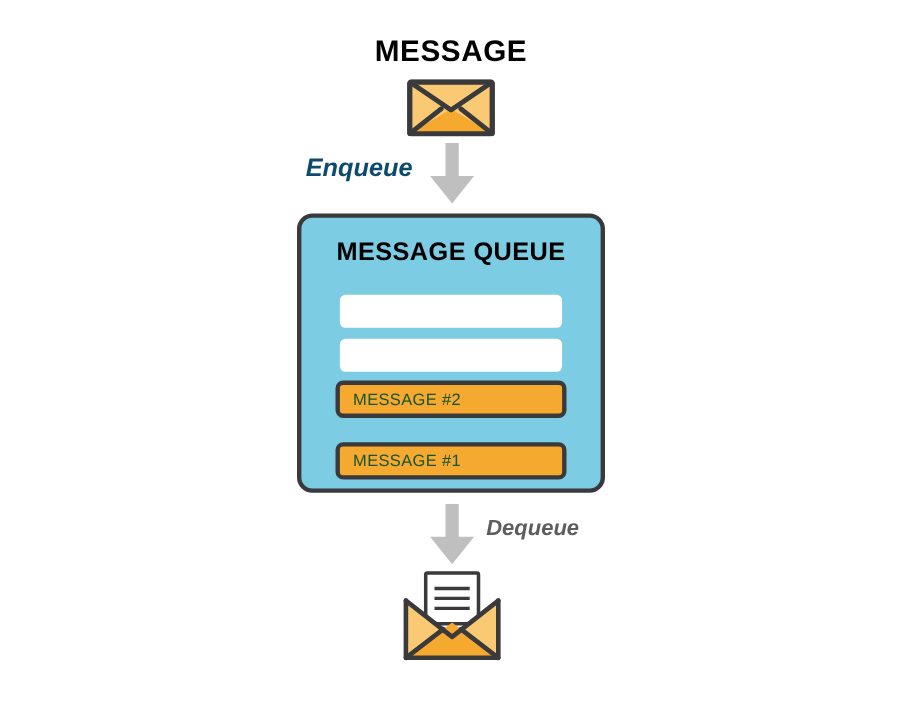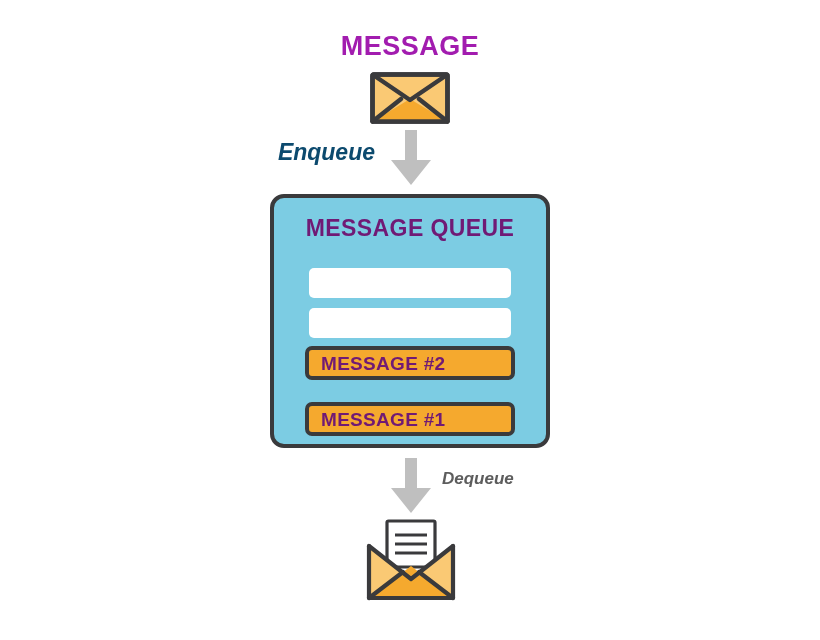--- a/index.html
+++ b/index.html
@@ -24,21 +24,21 @@
   
   .msg-title {
     position: absolute;
     left: 0;
     top: 33px;
     width: 820px;
     text-align: center;
     font-size: 27px;
     font-weight: bold;
     letter-spacing: 0.5px;
-    color: #a21caf;
+    color: #000000;
     line-height: 1;
   }
 
   
   .env-closed {
     position: absolute;
     left: 370px;
     top: 72px;
     width: 80px;
     height: 52px;
@@ -78,21 +78,21 @@
     font-style: italic;
     color: #0c4a6e;
     line-height: 1;
   }
   .label-dequeue {
     position: absolute;
     left: 442px;
     top: 470px;
     width: 220px;
     text-align: left;
-    font-size: 17px;
+    font-size: 20px;
     font-weight: bold;
     font-style: italic;
     color: #5d5d5d;
     line-height: 1;
   }
 
   
   .queue-box {
     position: absolute;
     left: 270px;
@@ -106,21 +106,21 @@
   }
   .queue-title {
     position: absolute;
     left: 0;
     top: 19px;
     width: 272px;
     text-align: center;
     font-size: 23px;
     font-weight: bold;
     letter-spacing: 0.4px;
-    color: #701a75;
+    color: #000000;
     line-height: 1;
   }
 
   .slot {
     position: absolute;
     left: 35px;
     width: 202px;
     height: 30px;
     background: #ffffff;
     border-radius: 5px;
@@ -138,24 +138,24 @@
     border: 4px solid #3a3a3c;
     border-radius: 7px;
     box-sizing: border-box;
     display: flex;
     align-items: center;
     padding-left: 12px;
   }
   .pill.p2 { top: 148px; }
   .pill.p1 { top: 194px; margin-top: 10px; }
   .pill-label {
-    font-size: 19px;
-    font-weight: bold;
+    font-size: 15px;
+    font-weight: normal;
     letter-spacing: 0.3px;
-    color: #701a75;
+    color: #14532d;
     line-height: 1;
   }
 </style>
 </head>
 <body>
 
 <div class="stage">
 
   <div class="msg-title">MESSAGE</div>
 

